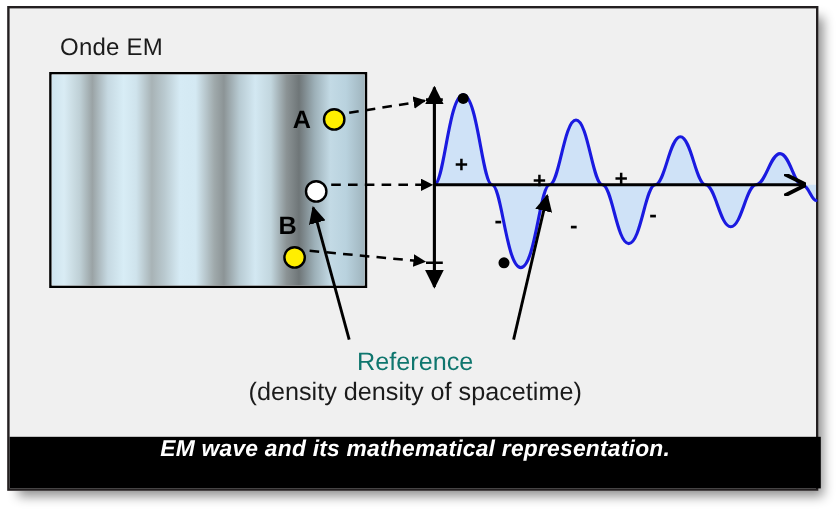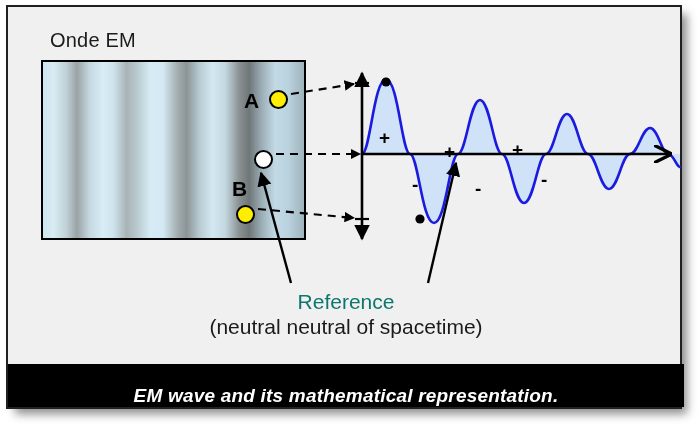--- a/index.html
+++ b/index.html
@@ -157,21 +157,21 @@
 
   
   #caption-bar {
     position: absolute;
     left: 0;
     bottom: 0;
     width: 676px;
     height: 43px;
     background: #000000;
     display: flex;
-    align-items: flex-end;
+    align-items: flex-start;
     justify-content: center;
   }
   #caption-text {
     color: #ffffff;
     font-size: 19px;
     font-style: italic;
     font-weight: bold;
     letter-spacing: 0.2px;
   }
 </style>
@@ -261,19 +261,19 @@
     <line x1="283" y1="87" x2="346" y2="77" stroke="#000000" stroke-width="2.1" stroke-dasharray="8 6" marker-end="url(#arrow-thin)"></line>
     <line x1="268" y1="147" x2="352" y2="147" stroke="#000000" stroke-width="2.1" stroke-dasharray="8 6" marker-end="url(#arrow-thin)"></line>
     <line x1="250" y1="202" x2="346" y2="211" stroke="#000000" stroke-width="2.1" stroke-dasharray="8 6" marker-end="url(#arrow-thin)"></line>
 
     <line x1="283" y1="276" x2="253" y2="166" stroke="#000000" stroke-width="2.4" marker-end="url(#arrow-solid)"></line>
 
     <line x1="420" y1="276" x2="448" y2="156" stroke="#000000" stroke-width="2.4" marker-end="url(#arrow-solid)"></line>
   </svg>
 
   <div id="reference-label">Reference</div>
-  <div id="reference-sublabel">(neutral neutral of spacetime)</div>
+  <div id="reference-sublabel">(density density of spacetime)</div>
 
   <div id="caption-bar">
     <span id="caption-text">EM wave and its mathematical representation.</span>
   </div>
 
 </div>
 
 </body></html>

